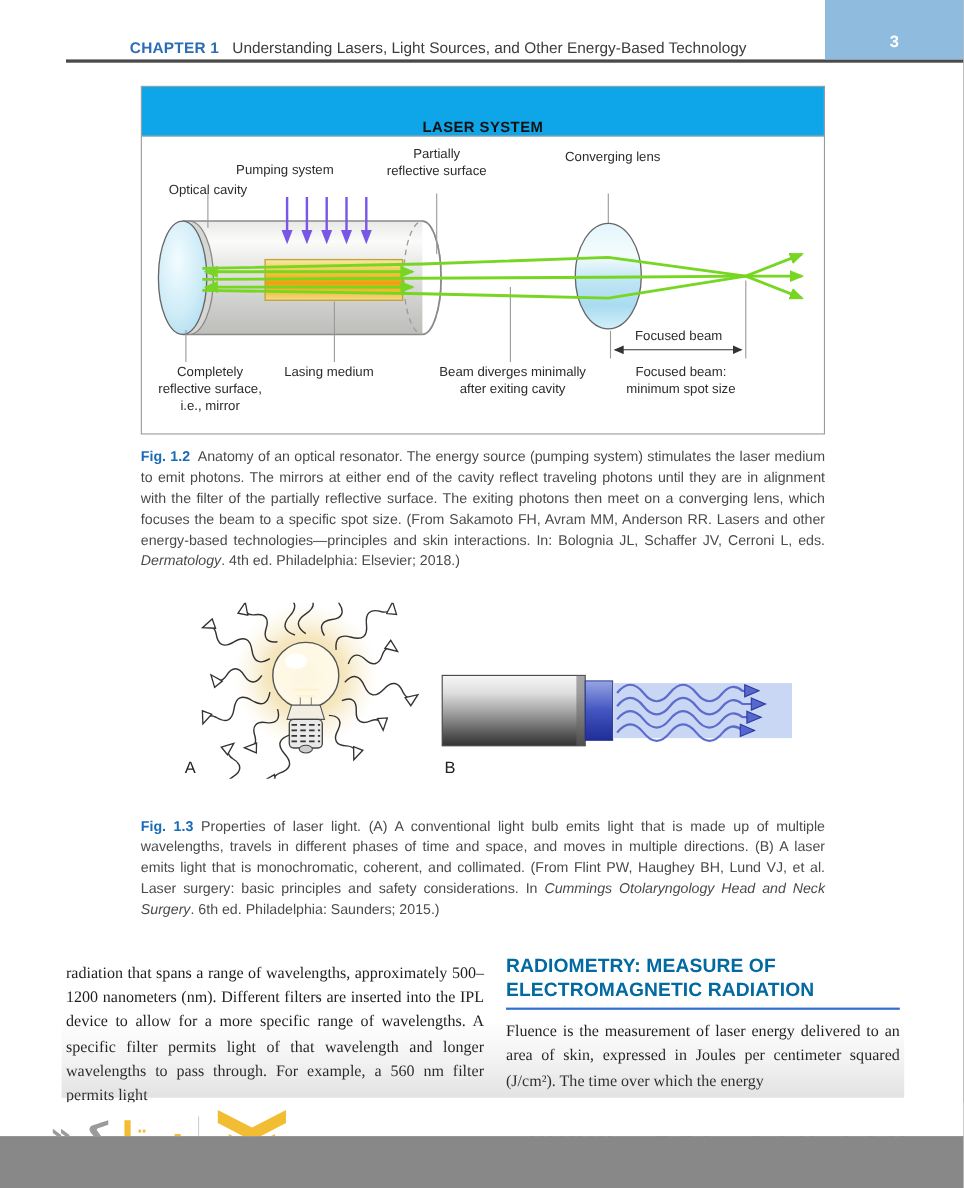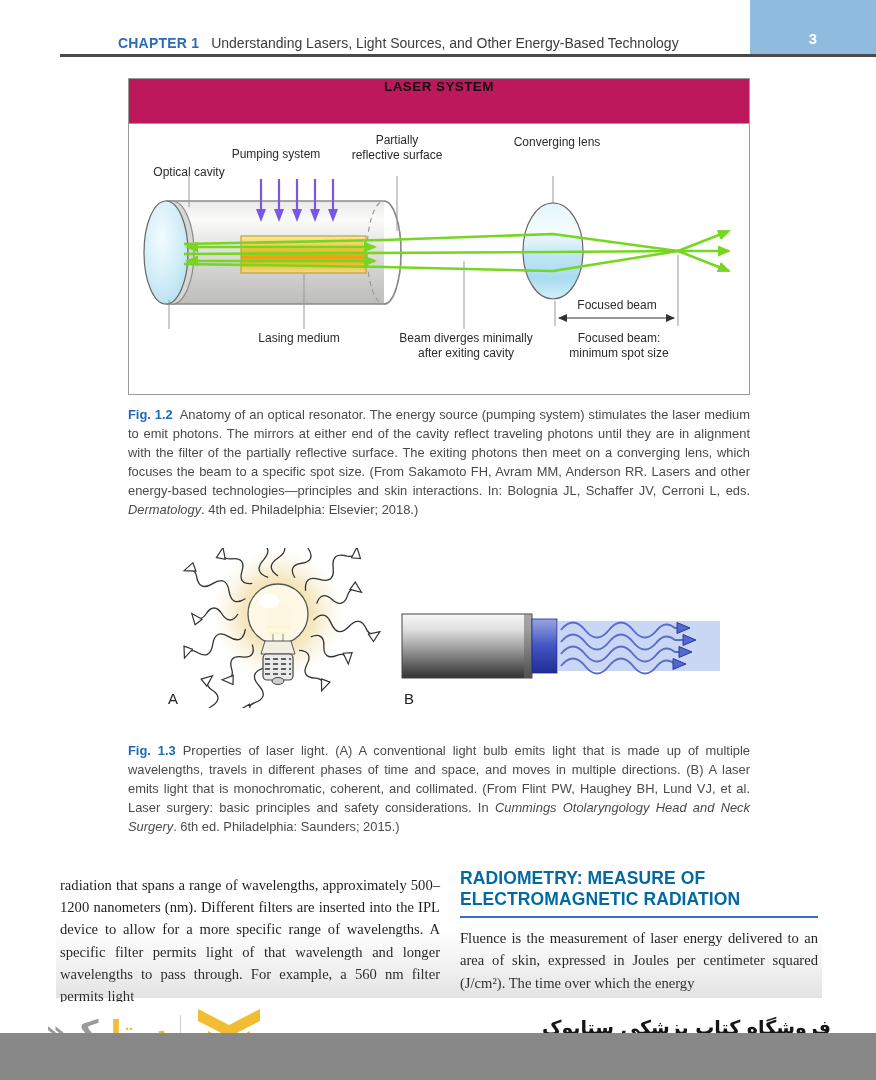--- a/index.html
+++ b/index.html
@@ -10,22 +10,22 @@
   .hdr-rule{position:absolute;left:60px;right:0;top:54px;height:3px;background:#4a4a4a;}
   .hdr-text{position:absolute;left:118px;top:35px;font-size:14px;color:#3c3c3c;white-space:nowrap;}
   .hdr-chapter{color:#2c6cb5;font-weight:700;margin-right:12px;letter-spacing:.2px;}
   .page-badge{position:absolute;right:0;top:0;width:126px;height:54px;background:#8fbcde;}
   .page-badge span{position:absolute;left:0;right:0;bottom:7px;text-align:center;color:#fff;
         font-weight:700;font-size:15px;}
 
   
   .fig2{position:absolute;left:128px;top:78px;width:622px;height:317px;border:1px solid #9a9a9a;
         background:#fff;box-sizing:border-box;}
-  .fig2-band{position:absolute;left:0;right:0;top:0;height:44px;background:#be185d;
-        border-bottom:1px solid #9a9a9a;display:flex;align-items:flex-start;justify-content:center;}
+  .fig2-band{position:absolute;left:0;right:0;top:0;height:44px;background:#0ea5e9;
+        border-bottom:1px solid #9a9a9a;display:flex;align-items:flex-end;justify-content:center;}
   .fig2-band span{font-weight:700;font-size:13.5px;color:#111;letter-spacing:.4px;}
   .fig2 svg{position:absolute;left:0;top:0;}
   .dl{position:absolute;transform:translateX(-50%);white-space:pre-line;text-align:center;
         font-size:12px;line-height:1.28;color:#2b2b2b;}
 
   
   .caption{position:absolute;left:128px;width:622px;margin:0;font-size:12.9px;line-height:1.47;
         color:#4a4a4a;text-align:justify;}
   .figlab{color:#1a6ab8;font-weight:700;margin-right:7px;}
   .cap2{top:406px;} .cap3{top:742px;}
@@ -162,24 +162,27 @@
       <g stroke="#77d622" stroke-width="2.6" fill="none" stroke-linejoin="round">
         <line x1="58" y1="168" x2="246" y2="168" marker-start="url(#greenHead)" marker-end="url(#greenHead)"></line>
         <line x1="58" y1="182" x2="246" y2="182" marker-start="url(#greenHead)" marker-end="url(#greenHead)"></line>
         <polyline points="55,165 255,161 424,155 549,172 600,152" marker-end="url(#greenHead)"></polyline>
         <polyline points="55,175 424,173 549,172 600,172" marker-end="url(#greenHead)"></polyline>
         <polyline points="55,185 255,188 424,192 549,172 600,192" marker-end="url(#greenHead)"></polyline>
       </g>
     </svg>
 
     <div class="dl" style="left:60px;top:86px;">Optical cavity</div>
-    <div class="dl" style="left:147px;top:68px;">Pumping system</div>
+    <div class="dl" style="left:130px;top:68px;">Pumping system</div>
     <div class="dl" style="left:268px;top:54px;">Partially
 reflective surface</div>
     <div class="dl" style="left:428px;top:56px;">Converging lens</div>
+    <div class="dl" style="left:62px;top:252px;">Completely
+reflective surface,
+i.e., mirror</div>
     <div class="dl" style="left:170px;top:252px;">Lasing medium</div>
     <div class="dl" style="left:337px;top:252px;">Beam diverges minimally
 after exiting cavity</div>
     <div class="dl" style="left:490px;top:252px;">Focused beam:
 minimum spot size</div>
     <div class="dl" style="left:488px;top:219px;">Focused beam</div>
   </div>
 
   <p class="caption cap2">
     <span class="figlab">Fig. 1.2</span><span>Anatomy of an optical resonator. The energy source (pumping system) stimulates the laser medium to emit photons. The mirrors at either end of the cavity reflect traveling photons until they are in alignment with the filter of the partially reflective surface. The exiting photons then meet on a converging lens, which focuses the beam to a specific spot size. (From Sakamoto FH, Avram MM, Anderson RR. Lasers and other energy-based technologies—principles and skin interactions. In: Bolognia JL, Schaffer JV, Cerroni L, eds. </span><i>Dermatology</i><span>. 4th ed. Philadelphia: Elsevier; 2018.)</span>
@@ -296,20 +299,19 @@
       <div class="f-divider"></div>
       <svg width="70" height="68" viewBox="0 0 70 68">
         <g fill="#f2bd33">
           <polygon points="4,2 35,18 66,2 66,14 35,30 4,14"></polygon>
           <polygon points="14,24 35,35 56,24 56,34 35,45 14,34"></polygon>
           <polygon points="4,38 35,54 66,38 66,50 35,66 4,50"></polygon>
         </g>
       </svg>
     </div>
     <div class="f-right">
-      <div class="store-fa">فروشگاه کتاب پزشکی ستابوک</div>
       <div class="url">
         <span>WWW.</span><span class="yl">S</span><span>ETA</span><span class="yl">B</span><span>OOK.COM</span>
       </div>
     </div>
   </div>
 
 </div>
 
 </body></html>

